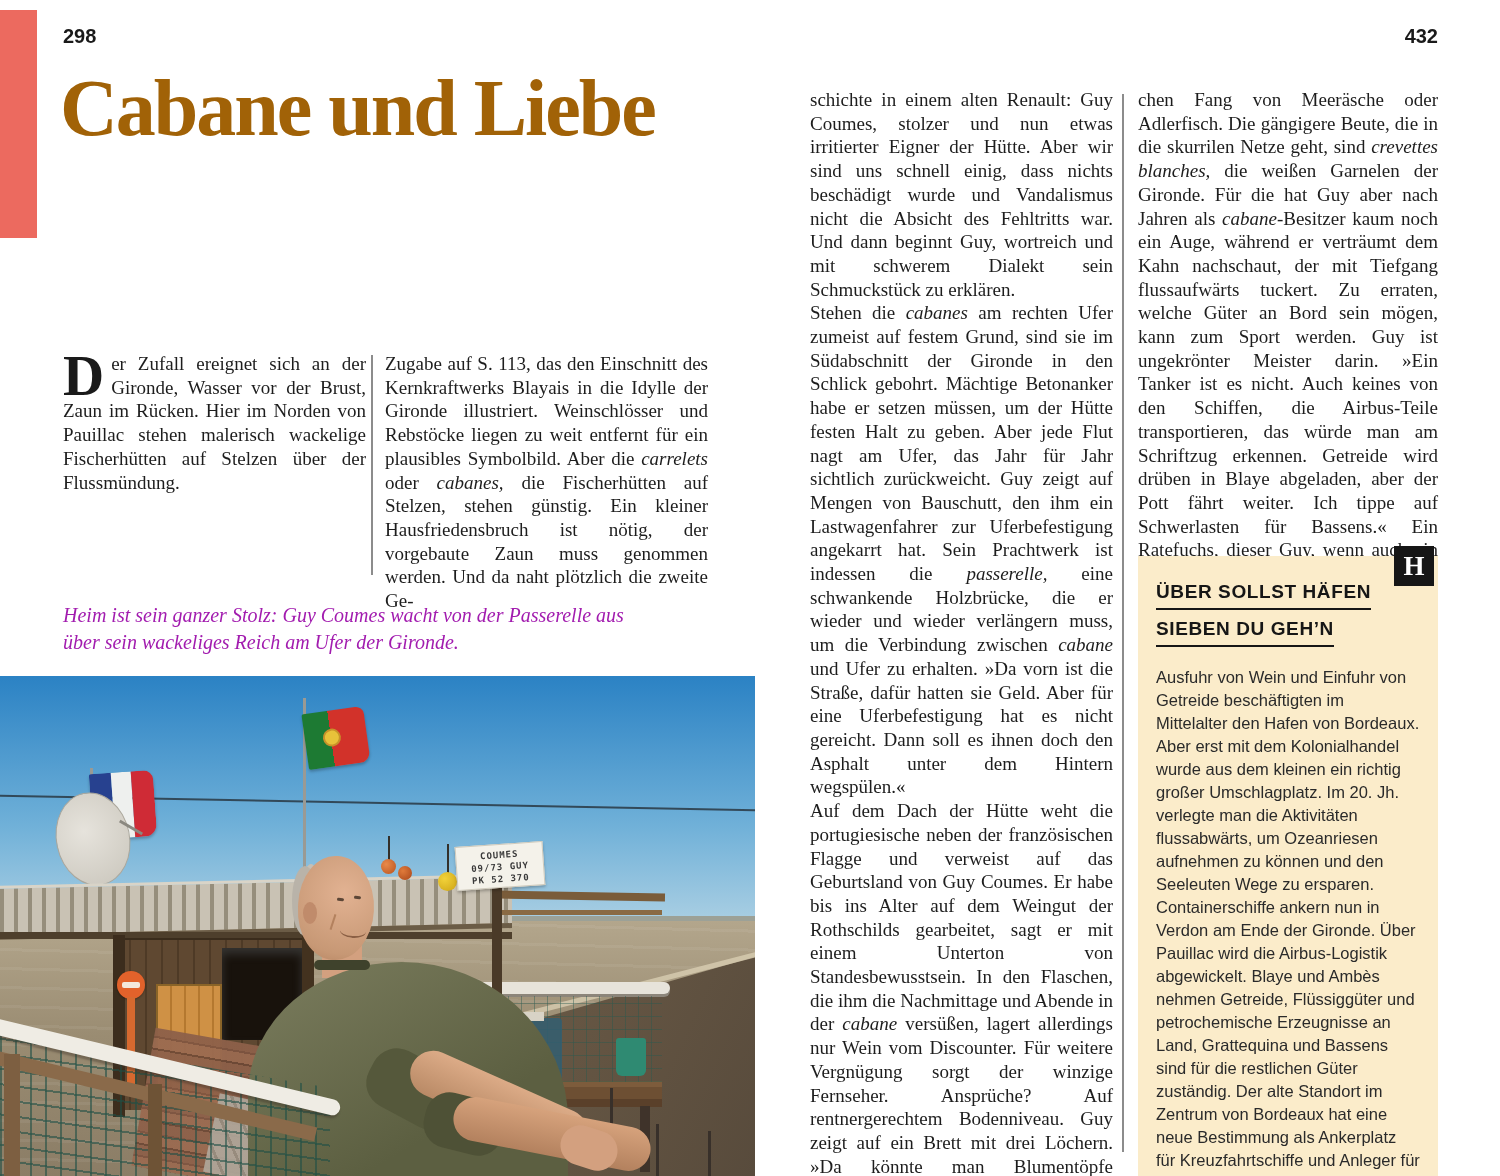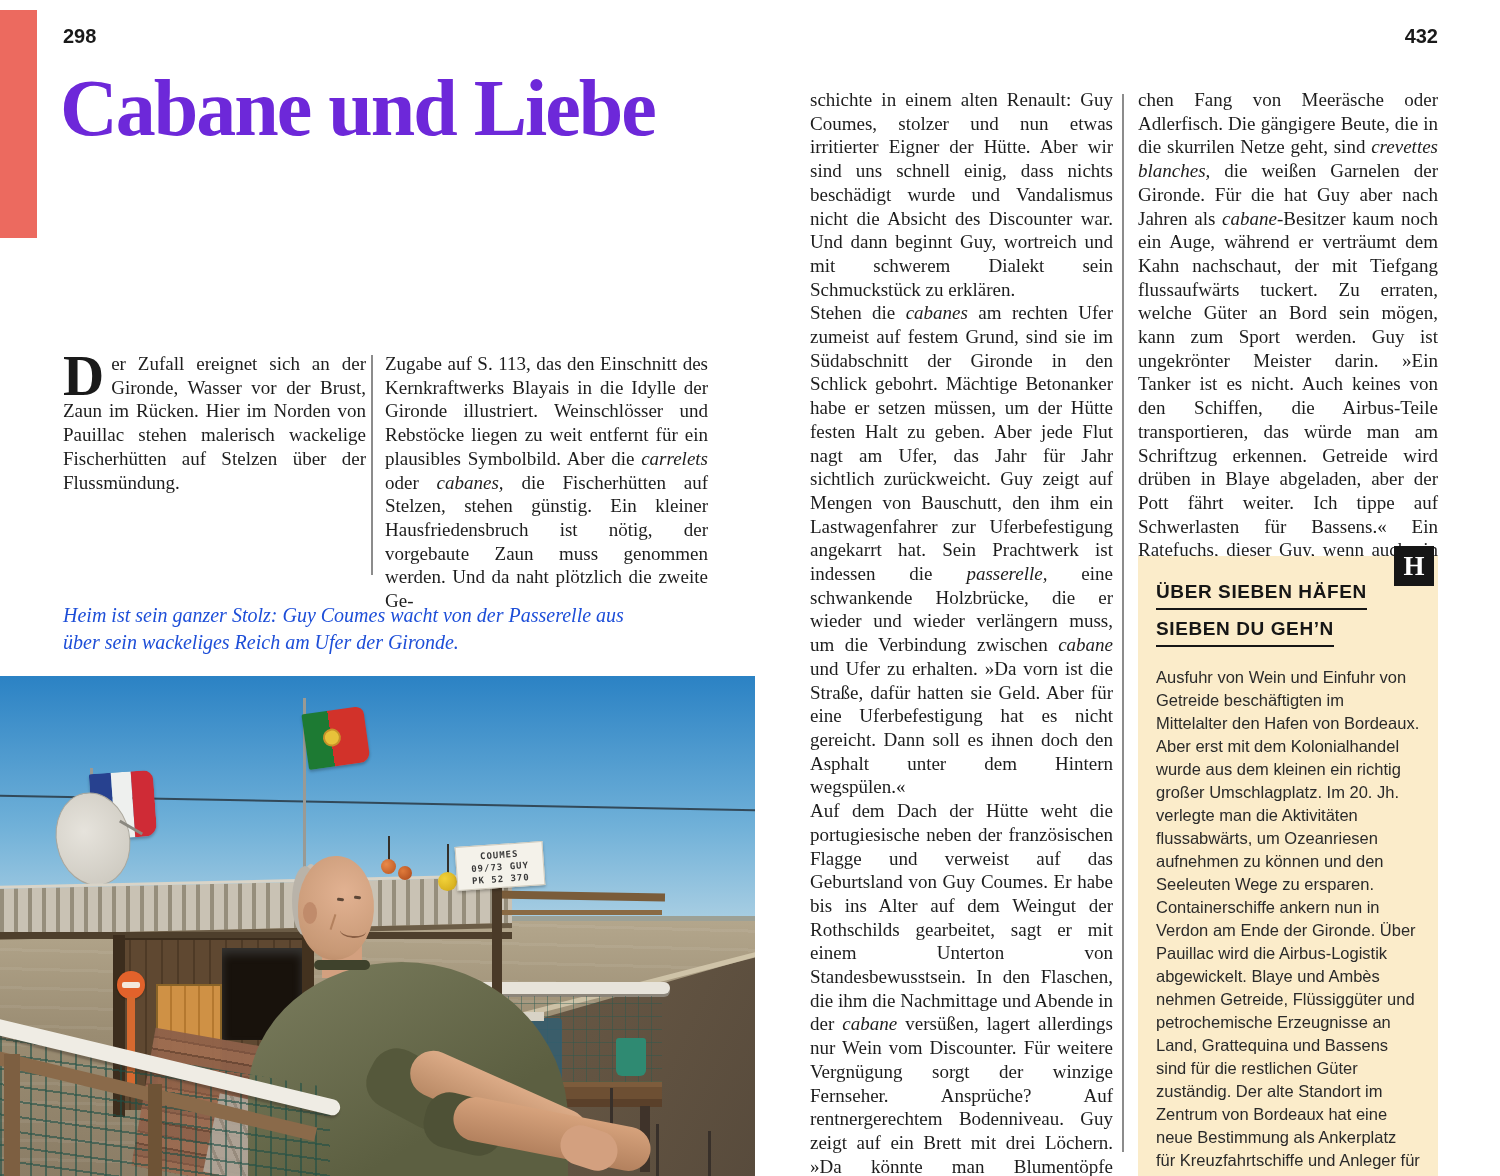--- a/index.html
+++ b/index.html
@@ -5,41 +5,41 @@
   html,body{margin:0;padding:0;background:#ffffff;}
   .spread{position:relative;width:1472px;height:1176px;background:#ffffff;overflow:hidden;
           font-family:"Liberation Serif",serif;color:#1d1d1d;}
 
   
   .redbar{position:absolute;left:0;top:10px;width:37px;height:228px;background:#ec6a5f;}
   .pn{position:absolute;top:26px;font:700 20px/1 "Liberation Sans",sans-serif;color:#1a1a1a;}
   .pn-left{left:63px;}
   .pn-right{left:1394px;width:44px;text-align:right;}
   .title{position:absolute;left:60px;top:68px;margin:0;font:700 80px/1.02 "Liberation Serif",serif;
-         letter-spacing:-2px;color:#6d28d9;}
+         letter-spacing:-2px;color:#a16207;}
   .standfirst{position:absolute;left:63px;top:180px;width:660px;margin:0;
               font:400 27px/35px "Liberation Serif",serif;color:#1d1d1d;}
   .kicker{color:#e8473c;font-weight:700;}
 
   
   .body{margin:0;font:400 19px/23.7px "Liberation Serif",serif;text-align:justify;
         color:#1d1d1d;hyphens:auto;}
   .indent{text-indent:36px;}
   .colL1{position:absolute;left:63px;top:352px;width:303px;}
   .colL2{position:absolute;left:385px;top:352px;width:323px;}
   .vrule{position:absolute;width:2px;background:#8c8c8c;}
   .rule-left{left:371px;top:355px;height:220px;}
   .rule-right{left:1122px;top:94px;height:1058px;}
   .dropcap{float:left;font-size:57px;line-height:44px;font-weight:700;padding:2px 7px 0 0;color:#1a1a1a;}
   .subhead{margin:12px 0 0 0;font:700 19px/23.7px "Liberation Serif",serif;}
   .colR1{position:absolute;left:810px;top:88px;width:303px;}
   .colR2{position:absolute;left:1138px;top:88px;width:300px;}
   .endmark{font-family:"DejaVu Sans",sans-serif;font-size:13px;vertical-align:1px;padding-left:4px;}
   .caption{position:absolute;left:63px;top:602px;width:600px;margin:0;
-           font:italic 400 20px/27px "Liberation Serif",serif;color:#1d4ed8;}
+           font:italic 400 20px/27px "Liberation Serif",serif;color:#a21caf;}
 
   
   .infobox{position:absolute;left:1138px;top:556px;width:300px;box-sizing:border-box;
            background:#fbecca;padding:22px 18px 24px 18px;}
   .infobox-title{font:700 19px/27px "Liberation Sans",sans-serif;letter-spacing:.6px;color:#161616;margin:0;}
   .infobox-title .u{display:inline-block;border-bottom:2.5px solid #161616;padding-bottom:3px;margin-bottom:5px;}
   .infobox-body{margin:14px 0 0 0;font:400 16.5px/23px "Liberation Sans",sans-serif;color:#2a2a2a;}
   .hlogo{position:absolute;left:1394px;top:546px;width:40px;height:40px;background:#161616;
          color:#ffffff;font:700 27px/40px "Liberation Serif",serif;text-align:center;}
 
@@ -273,29 +273,29 @@
     <div class="fpost2"></div>
 
     <div class="sleeve1"></div>
     <div class="arm1"></div>
     <div class="sleeve2"></div>
     <div class="arm2"></div>
     <div class="hand"></div>
   </div>
 
   <div class="colR1">
-    <p class="body">schichte in einem alten Renault: Guy Coumes, stolzer und nun etwas irritierter Eigner der Hütte. Aber wir sind uns schnell einig, dass nichts beschädigt wurde und Vandalismus nicht die Absicht des Discounter war. Und dann beginnt Guy, wortreich und mit schwerem Dialekt sein Schmuckstück zu erklären.</p>
+    <p class="body">schichte in einem alten Renault: Guy Coumes, stolzer und nun etwas irritierter Eigner der Hütte. Aber wir sind uns schnell einig, dass nichts beschädigt wurde und Vandalismus nicht die Absicht des Fehltritts war. Und dann beginnt Guy, wortreich und mit schwerem Dialekt sein Schmuckstück zu erklären.</p>
     <p class="body"><span>Stehen die </span><span style="font-style: italic;">cabanes</span><span> am rechten Ufer zumeist auf festem Grund, sind sie im Südabschnitt der Gironde in den Schlick gebohrt. Mächtige Betonanker habe er setzen müssen, um der Hütte festen Halt zu geben. Aber jede Flut nagt am Ufer, das Jahr für Jahr sichtlich zurückweicht. Guy zeigt auf Mengen von Bauschutt, den ihm ein Lastwagenfahrer zur Uferbefestigung angekarrt hat. Sein Prachtwerk ist indessen die </span><span style="font-style: italic;">passerelle,</span><span> eine schwankende Holzbrücke, die er wieder und wieder verlängern muss, um die Verbindung zwischen </span><span style="font-style: italic;">cabane</span><span> und Ufer zu erhalten. »Da vorn ist die Straße, dafür hatten sie Geld. Aber für eine Uferbefestigung hat es nicht gereicht. Dann soll es ihnen doch den Asphalt unter dem Hintern wegspülen.«</span></p>
     <p class="body"><span>Auf dem Dach der Hütte weht die portugiesische neben der französischen Flagge und verweist auf das Geburtsland von Guy Coumes. Er habe bis ins Alter auf dem Weingut der Rothschilds gearbeitet, sagt er mit einem Unterton von Standesbewusstsein. In den Flaschen, die ihm die Nachmittage und Abende in der </span><span style="font-style: italic;">cabane</span><span> versüßen, lagert allerdings nur Wein vom Discounter. Für weitere Vergnügung sorgt der winzige Fernseher. Ansprüche? Auf rentnergerechtem Bodenniveau. Guy zeigt auf ein Brett mit drei Löchern. »Da könnte man Blumentöpfe reinstellen, aber das wäre eher ein Hobby für eine Frau.« Sein Glück erschöpft sich im Müßiggang an der trägen Flussmündung und dem gelegentli-</span></p>
   </div>
   <div class="vrule rule-right"></div>
   <div class="colR2">
     <p class="body"><span><span>chen Fang von Meeräsche oder Adlerfisch. Die gängigere Beute, die in die skurrilen Netze geht, sind </span><span style="font-style: italic;">crevettes blanches,</span><span> die weißen Garnelen der Gironde. Für die hat Guy aber nach Jahren als </span><span style="font-style: italic;">cabane</span><span>-Besitzer kaum noch ein Auge, während er verträumt dem Kahn nachschaut, der mit Tiefgang flussaufwärts tuckert. Zu erraten, welche Güter an Bord sein mögen, kann zum Sport werden. Guy ist ungekrönter Meister darin. »Ein Tanker ist es nicht. Auch keines von den Schiffen, die Airbus-Teile transportieren, das würde man am Schriftzug erkennen. Getreide wird drüben in Blaye abgeladen, aber der Pott fährt weiter. Ich tippe auf Schwerlasten für Bassens.« Ein Ratefuchs, dieser Guy, wenn auch ein einsamer. Auf die Frage, was ihn diese </span><span style="font-style: italic;">cabane</span><span> schon gekostet habe, gibt er die adäquate Antwort: »Raten Sie mal.«</span></span><span class="endmark">■</span></p>
   </div>
 
   <aside class="infobox">
-    <h4 class="infobox-title"><span class="u">ÜBER SIEBEN HÄFEN</span><br>
+    <h4 class="infobox-title"><span class="u">ÜBER SOLLST HÄFEN</span><br>
       <span class="u">SIEBEN DU GEH’N</span></h4>
     <p class="infobox-body">Ausfuhr von Wein und Einfuhr von Getreide beschäftigten im Mittelalter den Hafen von Bordeaux. Aber erst mit dem Kolonialhandel wurde aus dem kleinen ein richtig großer Umschlagplatz. Im 20. Jh. verlegte man die Aktivitäten flussabwärts, um Ozeanriesen aufnehmen zu können und den Seeleuten Wege zu ersparen. Containerschiffe ankern nun in Verdon am Ende der Gironde. Über Pauillac wird die Airbus-Logistik abgewickelt. Blaye und Ambès nehmen Getreide, Flüssiggüter und petrochemische Erzeugnisse an Land, Grattequina und Bassens sind für die restlichen Güter zuständig. Der alte Standort im Zentrum von Bordeaux hat eine neue Bestimmung als Ankerplatz für Kreuzfahrtschiffe und Anleger für Ausflugsfahrten auf Garonne und Gironde gefunden.</p>
   </aside>
   <div class="hlogo">H</div>
 
 </div>
 
 </body></html>

